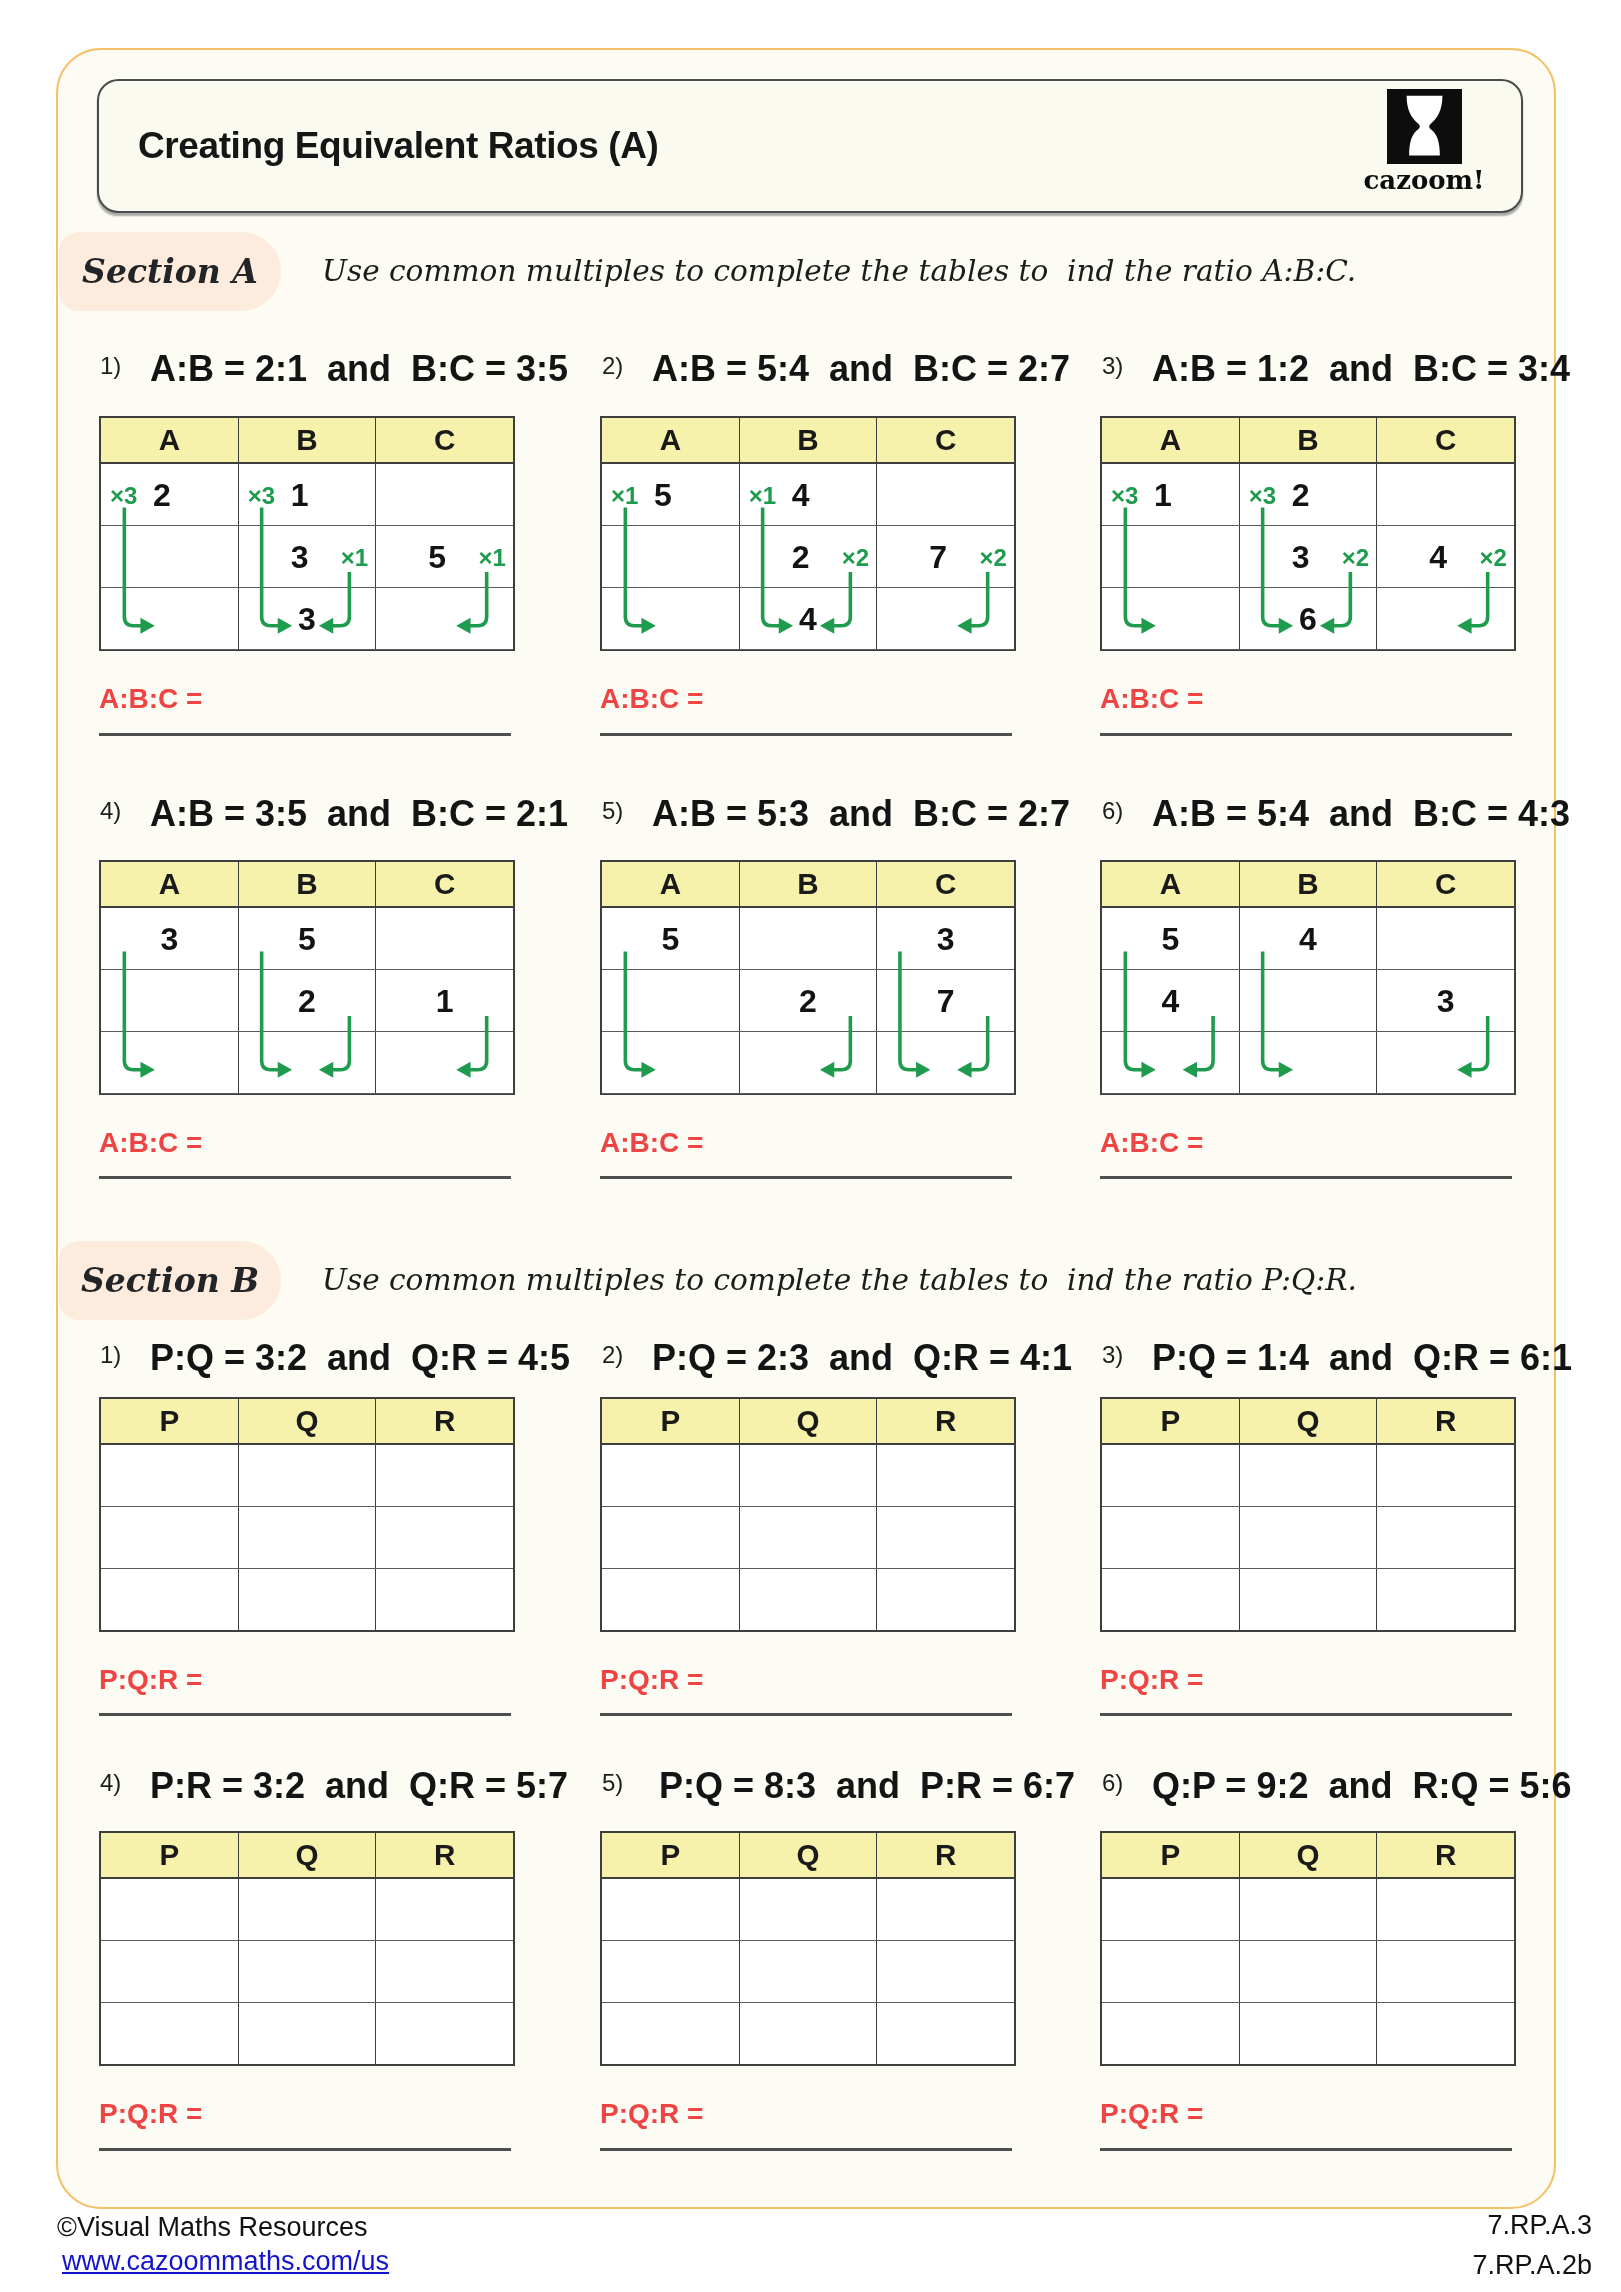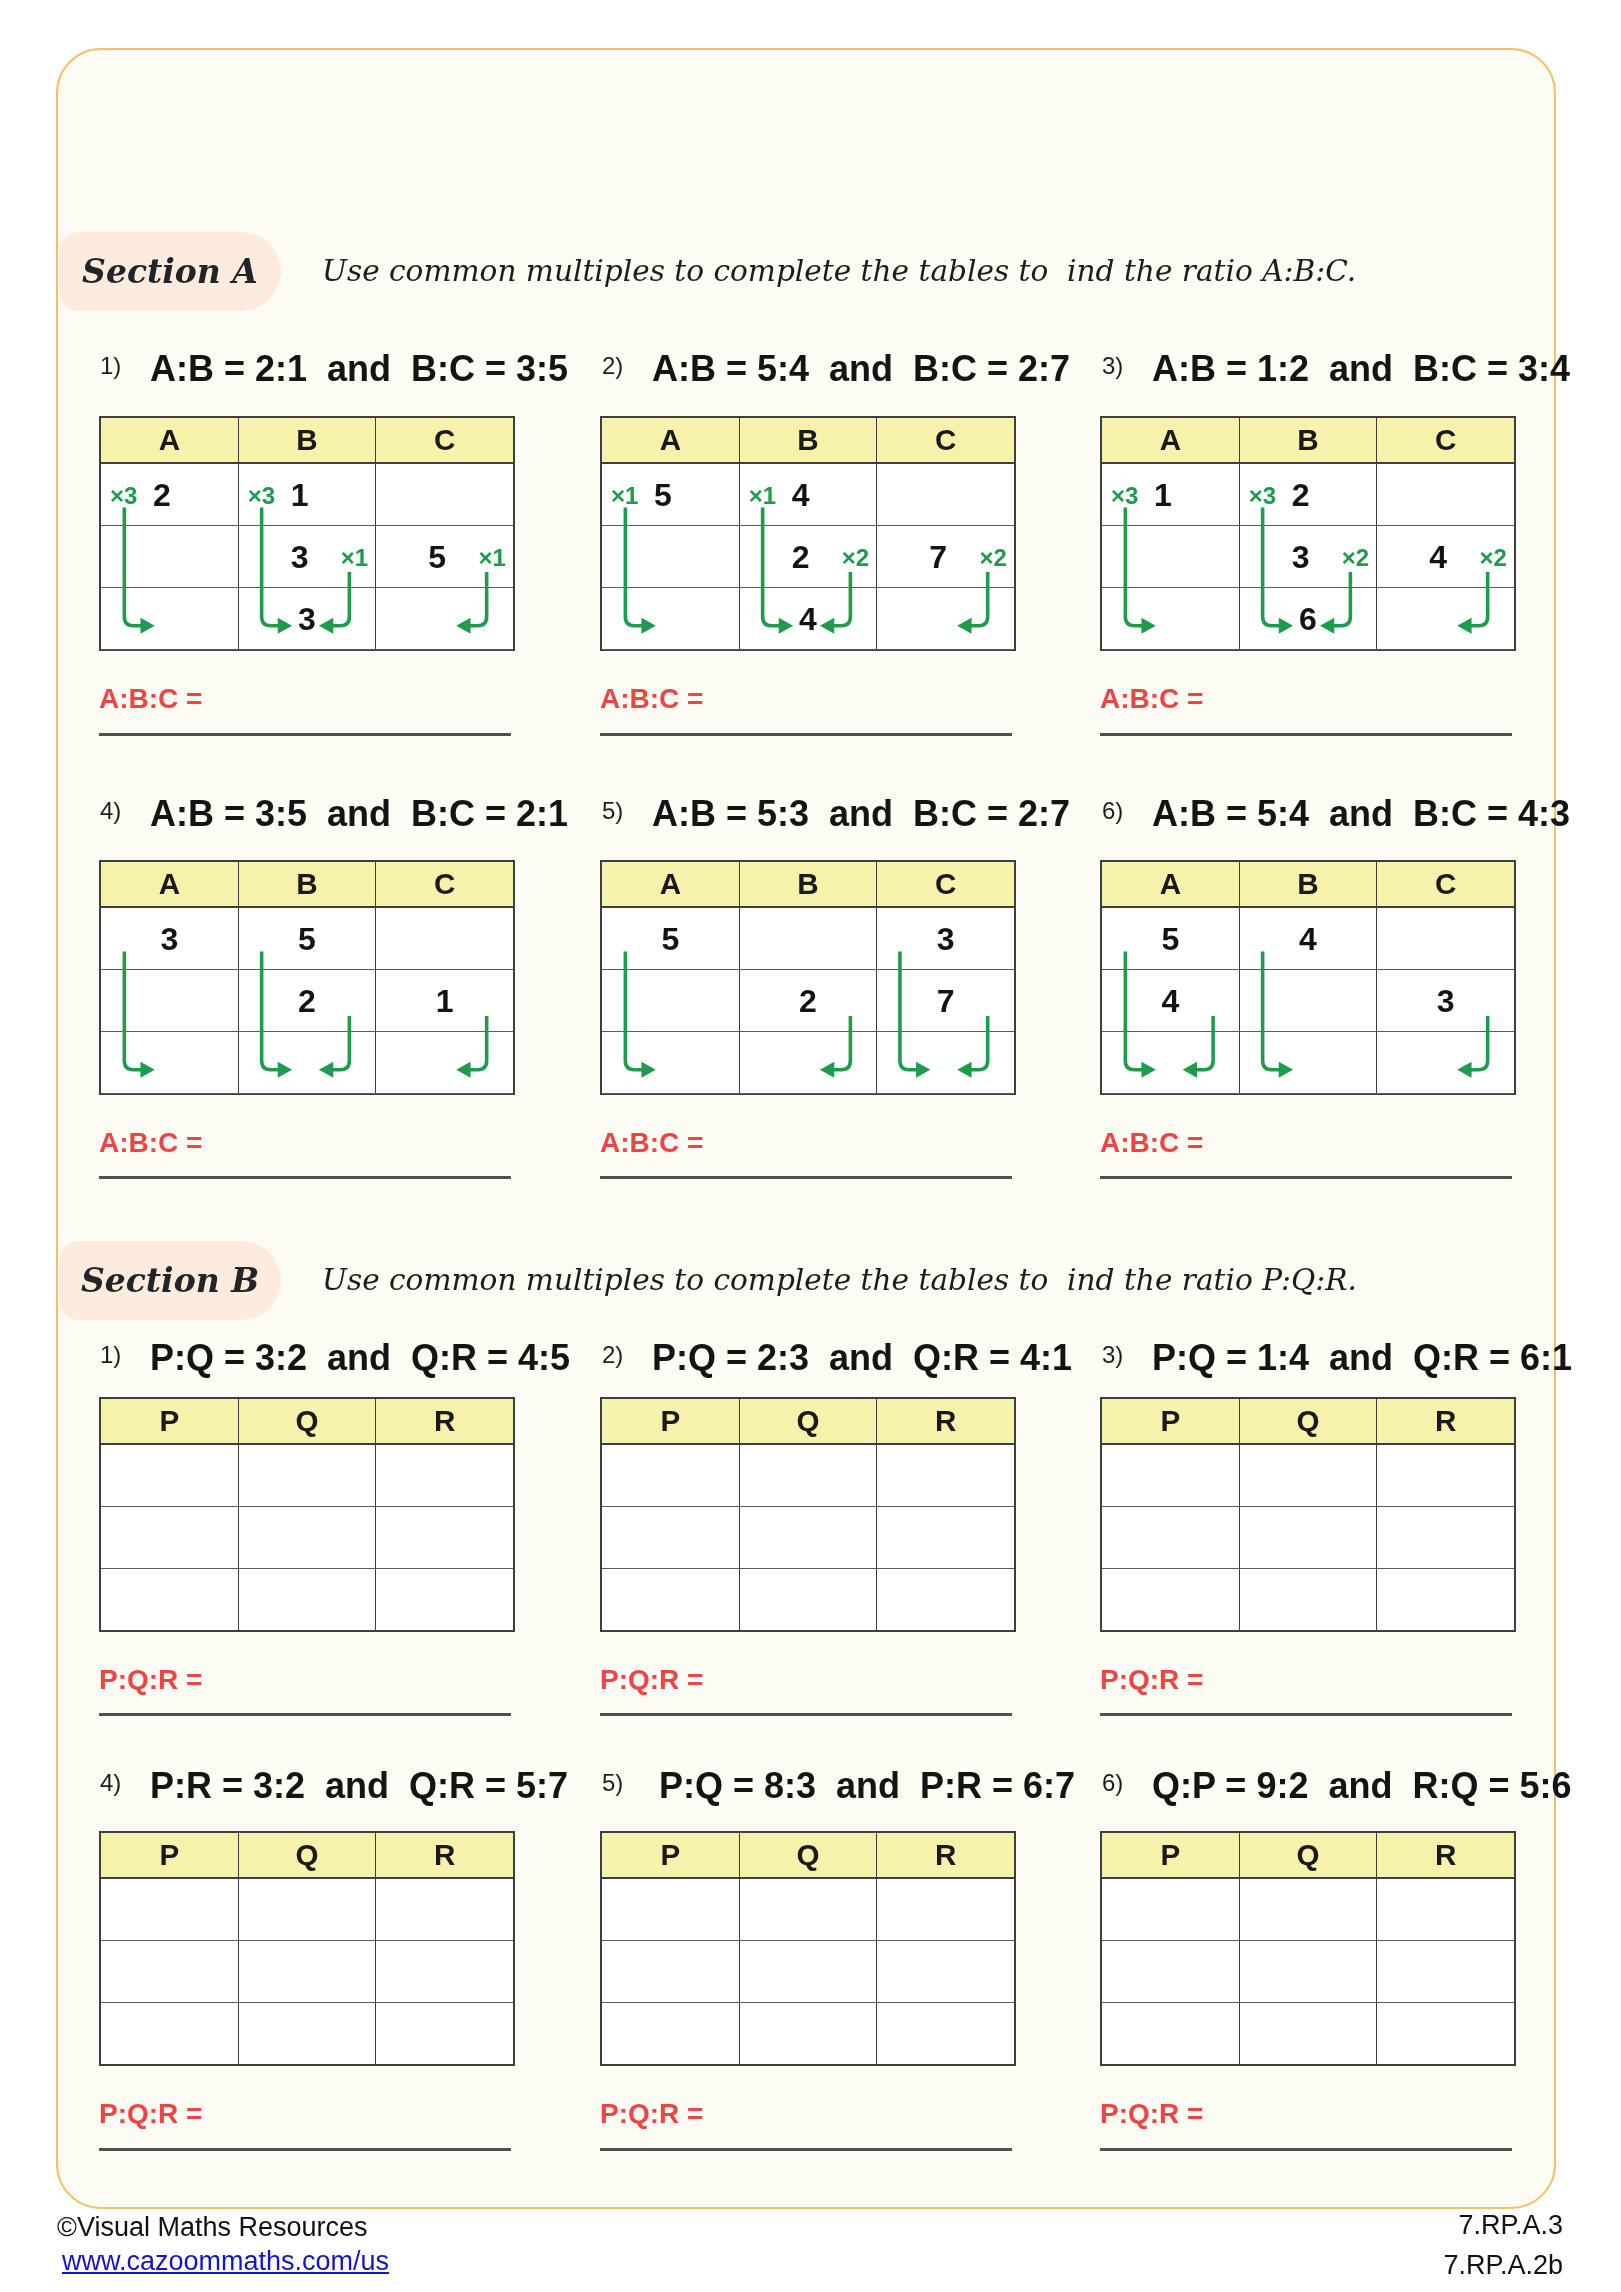--- a/index.html
+++ b/index.html
@@ -44,28 +44,39 @@
   .cval{position:absolute;left:52px;top:50%;transform:translateY(-50%);
         font-size:32px;font-weight:bold;color:#131313;}
   .ccen{position:absolute;left:0;right:0;top:50%;transform:translateY(-50%);
         text-align:center;font-size:32px;font-weight:bold;color:#131313;}
   .arrow-svg{position:absolute;left:0;top:0;width:412px;height:231px;pointer-events:none;}
   .answer{position:absolute;font-size:28px;font-weight:bold;color:#ef4444;}
   .ansline{position:absolute;width:412px;height:2.7px;background:#4f4f4f;}
   
   .foot{position:absolute;font-size:27px;color:#111;}
   #foot-link{color:#1414cc;text-decoration:underline;cursor:pointer;}
-  .foot-right{text-align:center;right:59px;}
+  .foot-right{text-align:center;right:30px;}
 </style>
 </head>
 <body>
 
 <div id="page">
   <div id="sheet"></div>
 
+  <div id="header-box">
+    <div id="page-title">Creating Equivalent Ratios (A)</div>
+    <div id="logo">
+      <svg width="75" height="75" viewBox="0 0 88 88">
+        <rect x="0" y="0" width="88" height="88" fill="#0d0d0d"></rect>
+        <path fill="#ffffff" d="M23,8 h42 c0,17 -6,27 -14,33 c-2,2 -2,4 0,6 c8,6 11,15 11,31 h-36 c0,-16 3,-25 11,-31 c2,-2 2,-4 0,-6 c-8,-6 -14,-16 -14,-33 z"></path>
+        <ellipse cx="44" cy="14" rx="19" ry="4" fill="#ffffff"></ellipse>
+      </svg>
+      <div id="logo-text">cazoom!</div>
+    </div>
+  </div>
 
   <div id="problems-root">
       <div class="banner" style="left: 59px; top: 232px; position: absolute;">Section A</div>
       <div class="instruction" style="left: 322px; top: 232px; position: absolute;">Use common multiples to complete the tables to  ind the ratio A:B:C.</div>
       <div class="pnum" style="left: 100px; top: 352px; position: absolute;">1)</div>
       <div class="pstmt" style="left: 150px; top: 348px; position: absolute;">A:B = 2:1  and  B:C = 3:5</div>
       <div class="rtable" style="left: 99px; top: 416px; position: absolute;">
         <div class="thead">
           <div class="thcell">A</div>
           <div class="thcell">B</div>

